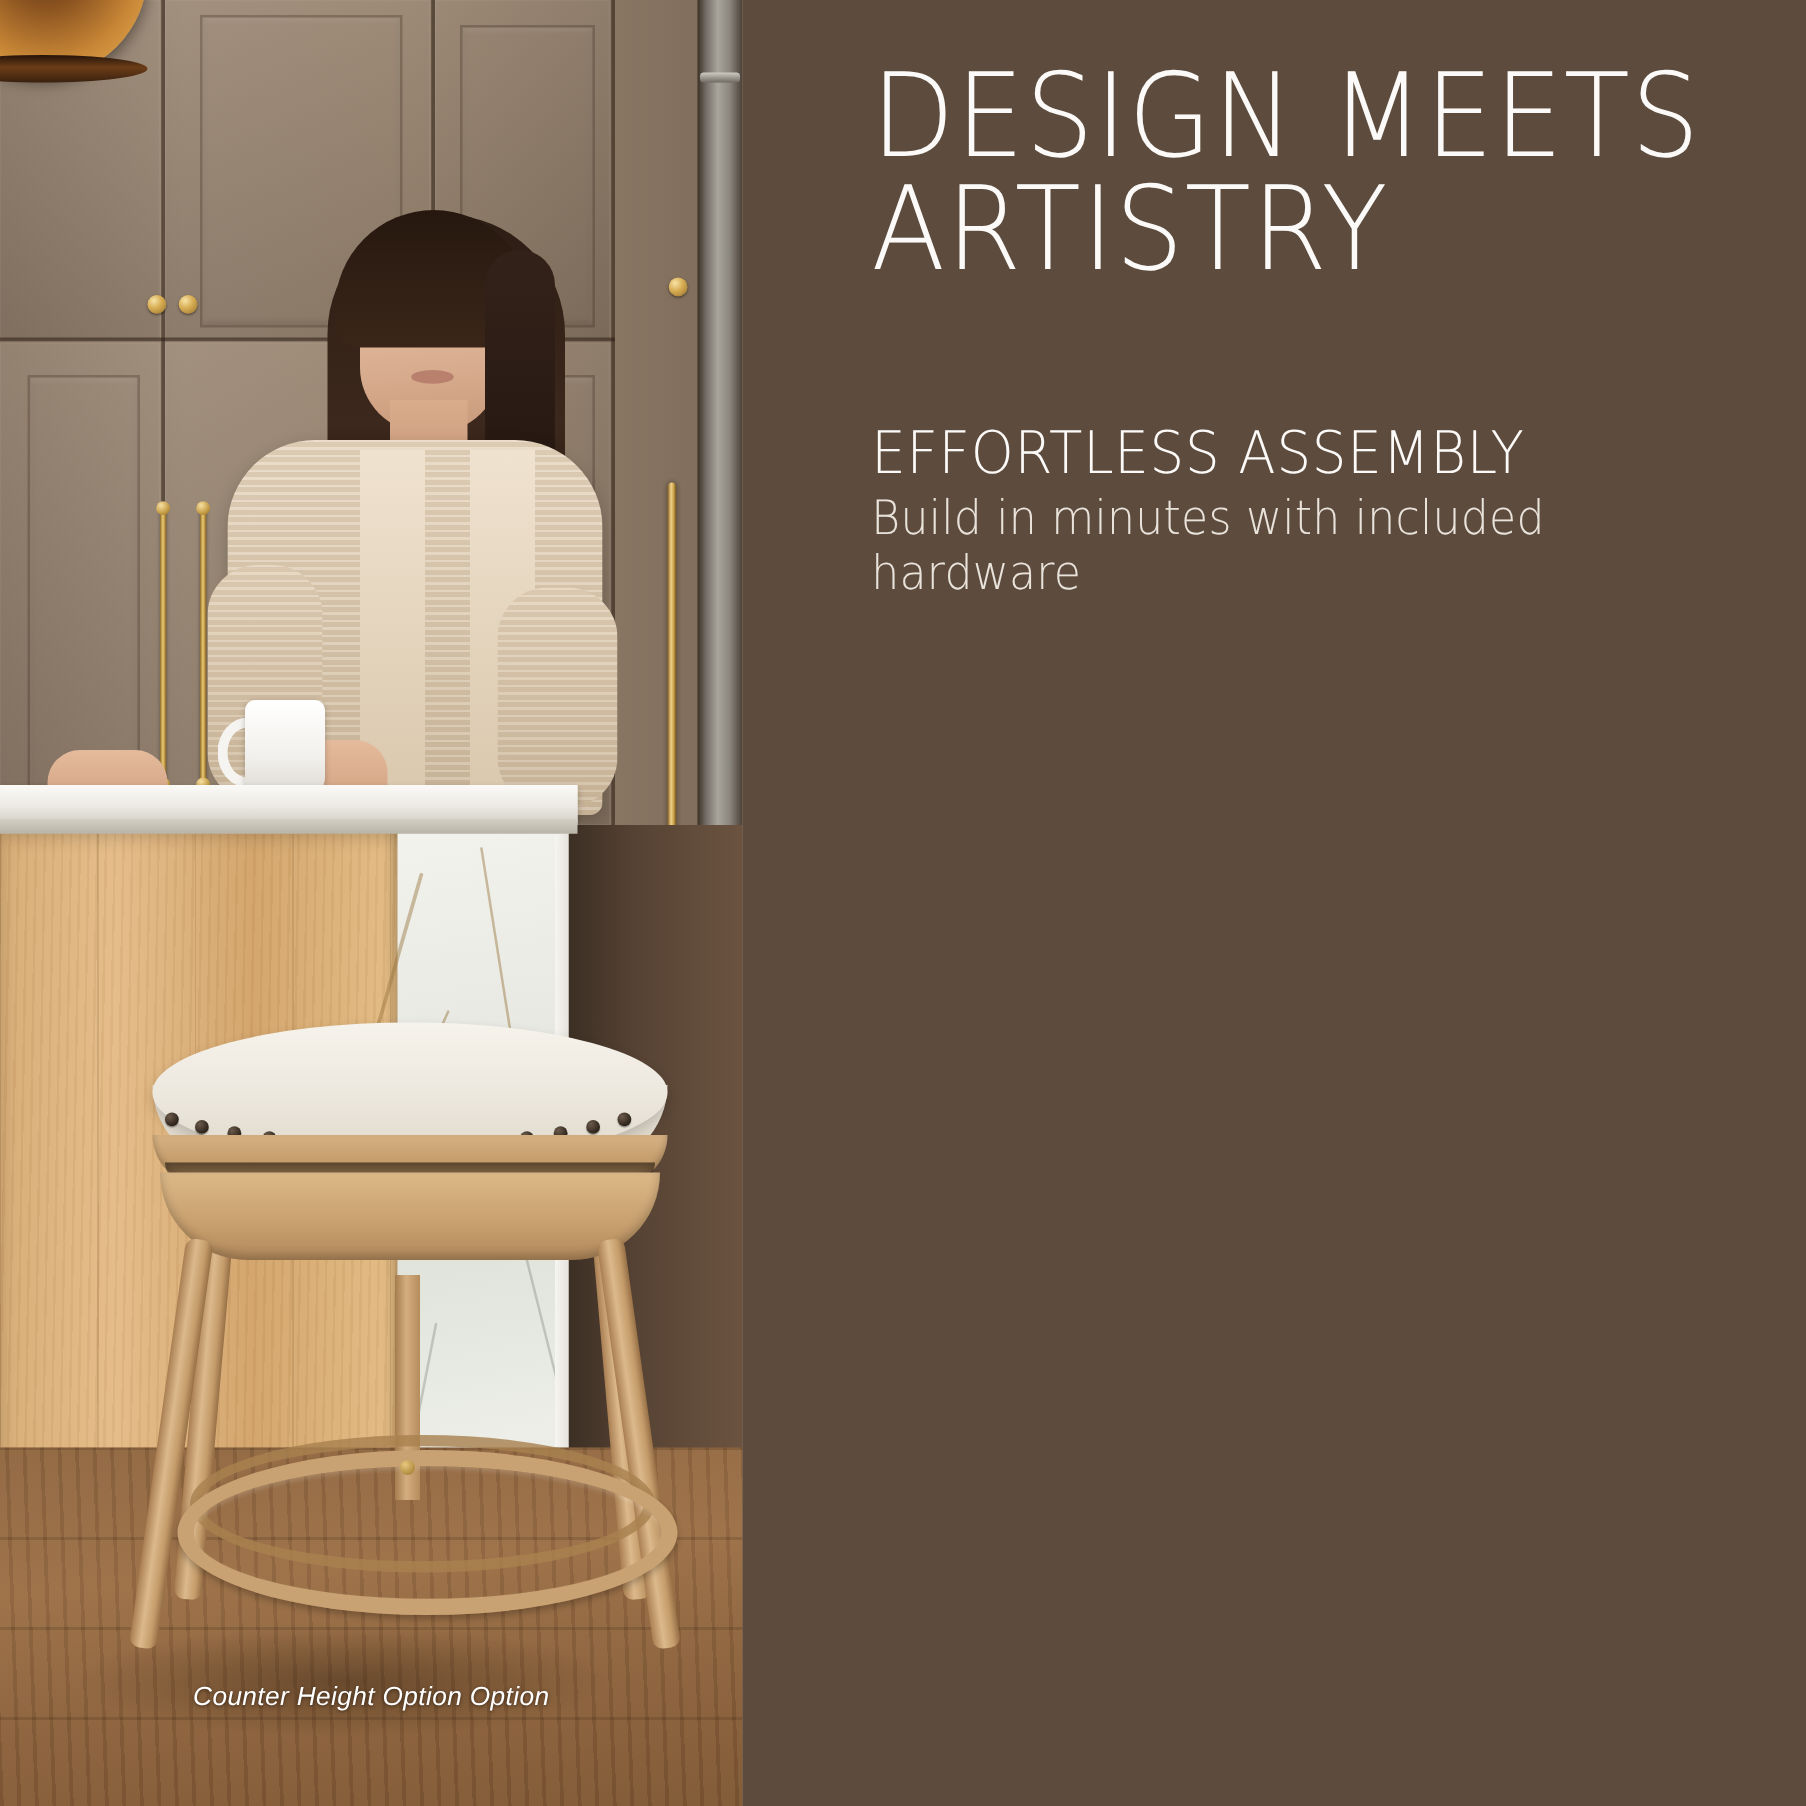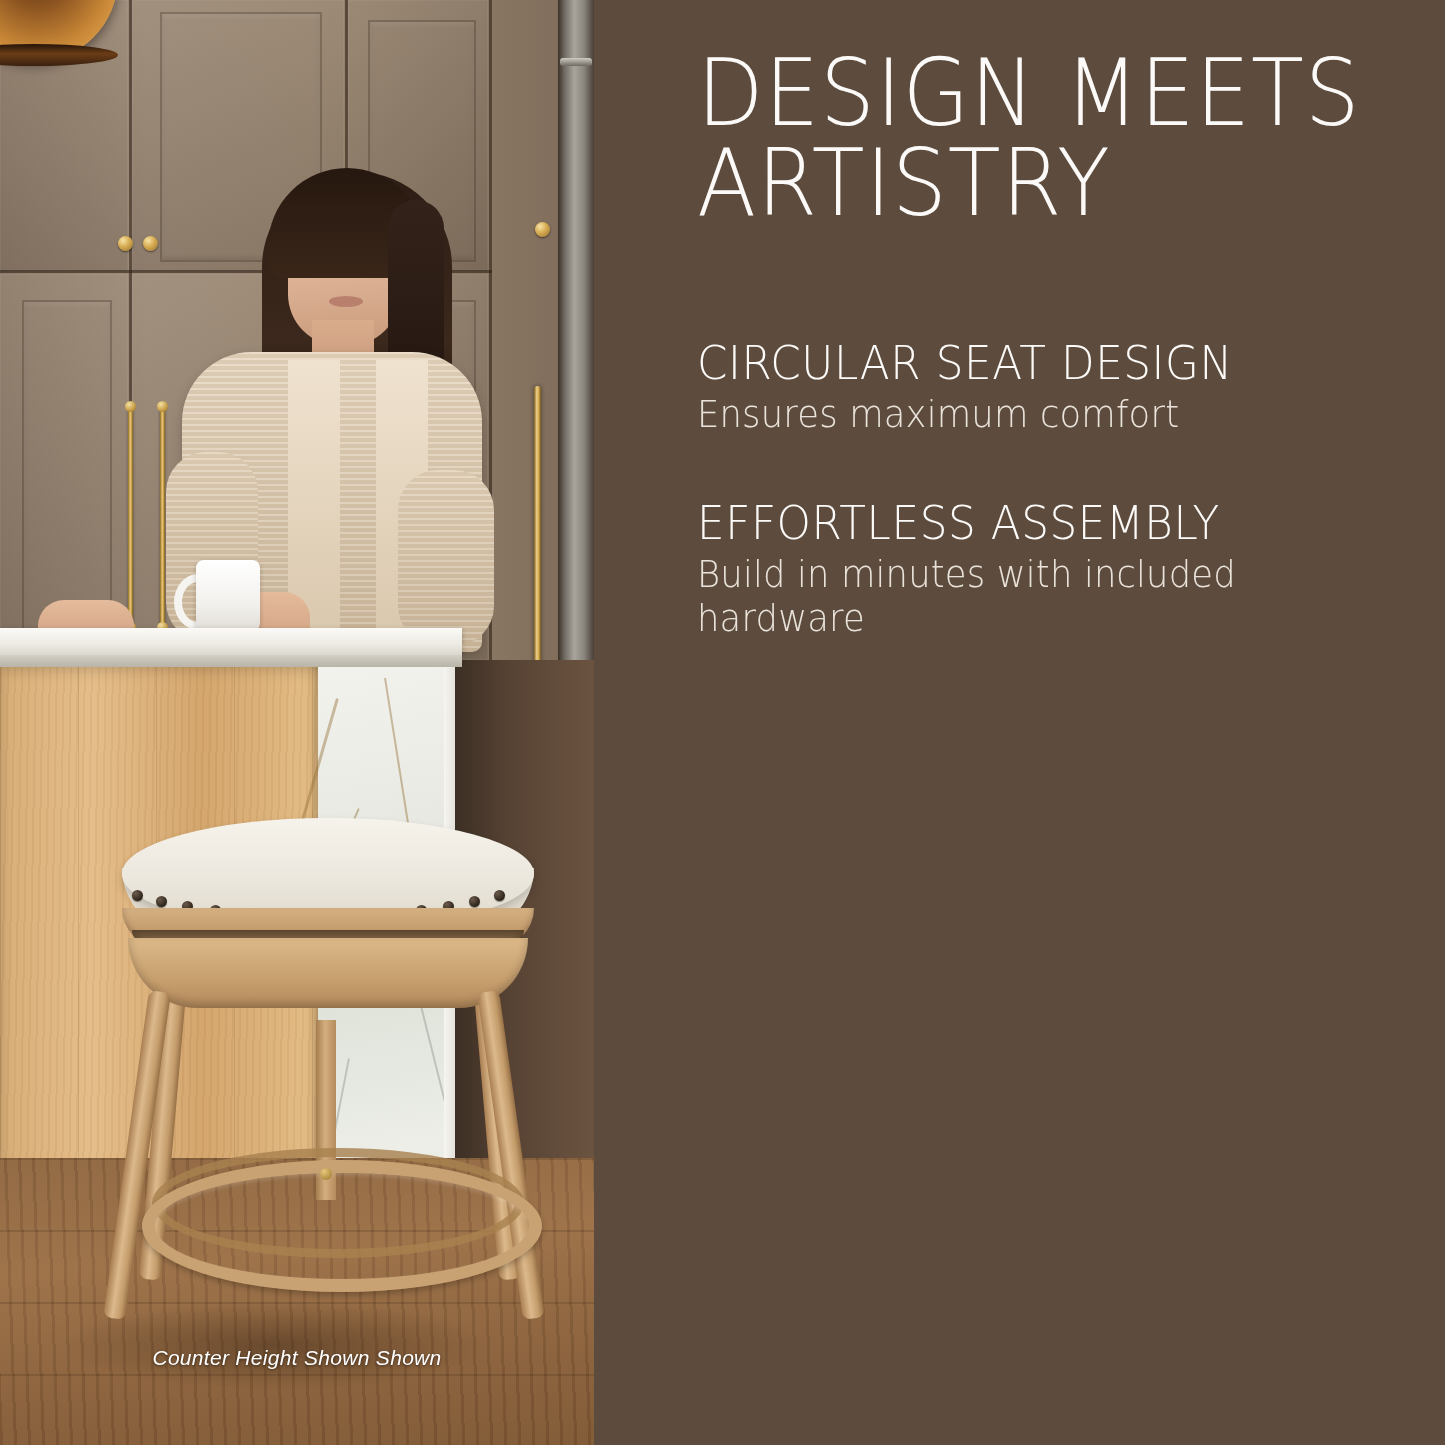--- a/index.html
+++ b/index.html
@@ -414,34 +414,30 @@
     </div>
     <div class="seat-rim"></div>
     <div class="swivel-gap"></div>
     <div class="apron"></div>
     <div class="leg" style="left:126px;top:990px;height:330px;transform:rotate(8deg);"></div>
     <div class="leg" style="left:500px;top:990px;height:330px;transform:rotate(-8deg);"></div>
     <div class="foot-ring-inner"></div>
     <div class="foot-ring-outer"></div>
     <div class="ring-screw" style="left:320px;top:1168px;"></div>
 
-    <div class="caption">Counter Height Shown Shown</div>
+    <div class="caption">Counter Height Option Option</div>
   </div>
 
   <div class="panel">
 
     <div class="headline">DESIGN MEETS ARTISTRY</div>
 
     <div class="features">
 
 
-      <div class="feature">
-        <div class="f-title">CIRCULAR SEAT DESIGN</div>
-        <div class="f-desc">Ensures maximum comfort</div>
-      </div>
 
 
 
       <div class="feature">
         <div class="f-title">EFFORTLESS ASSEMBLY</div>
         <div class="f-desc">Build in minutes with included hardware</div>
       </div>
 
     </div>
   </div>

